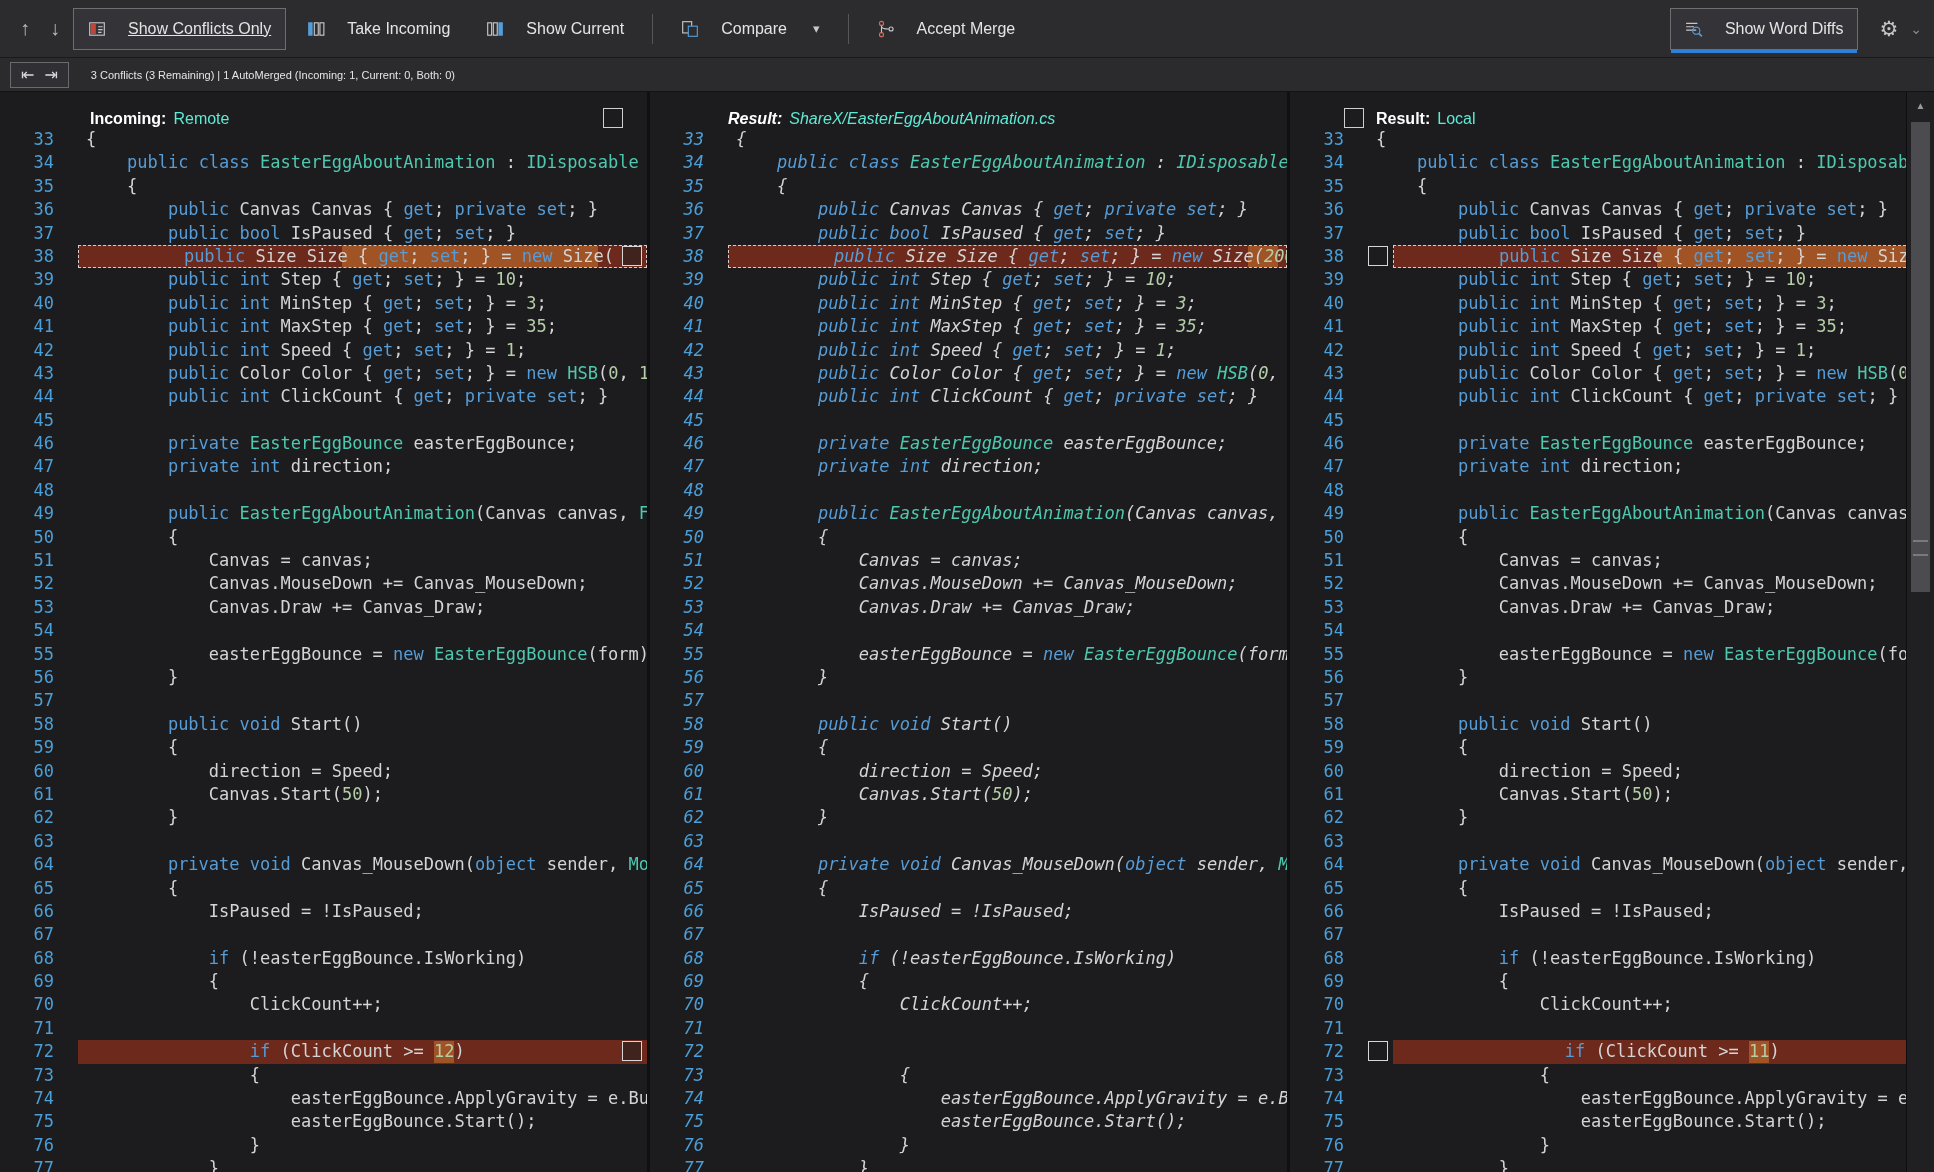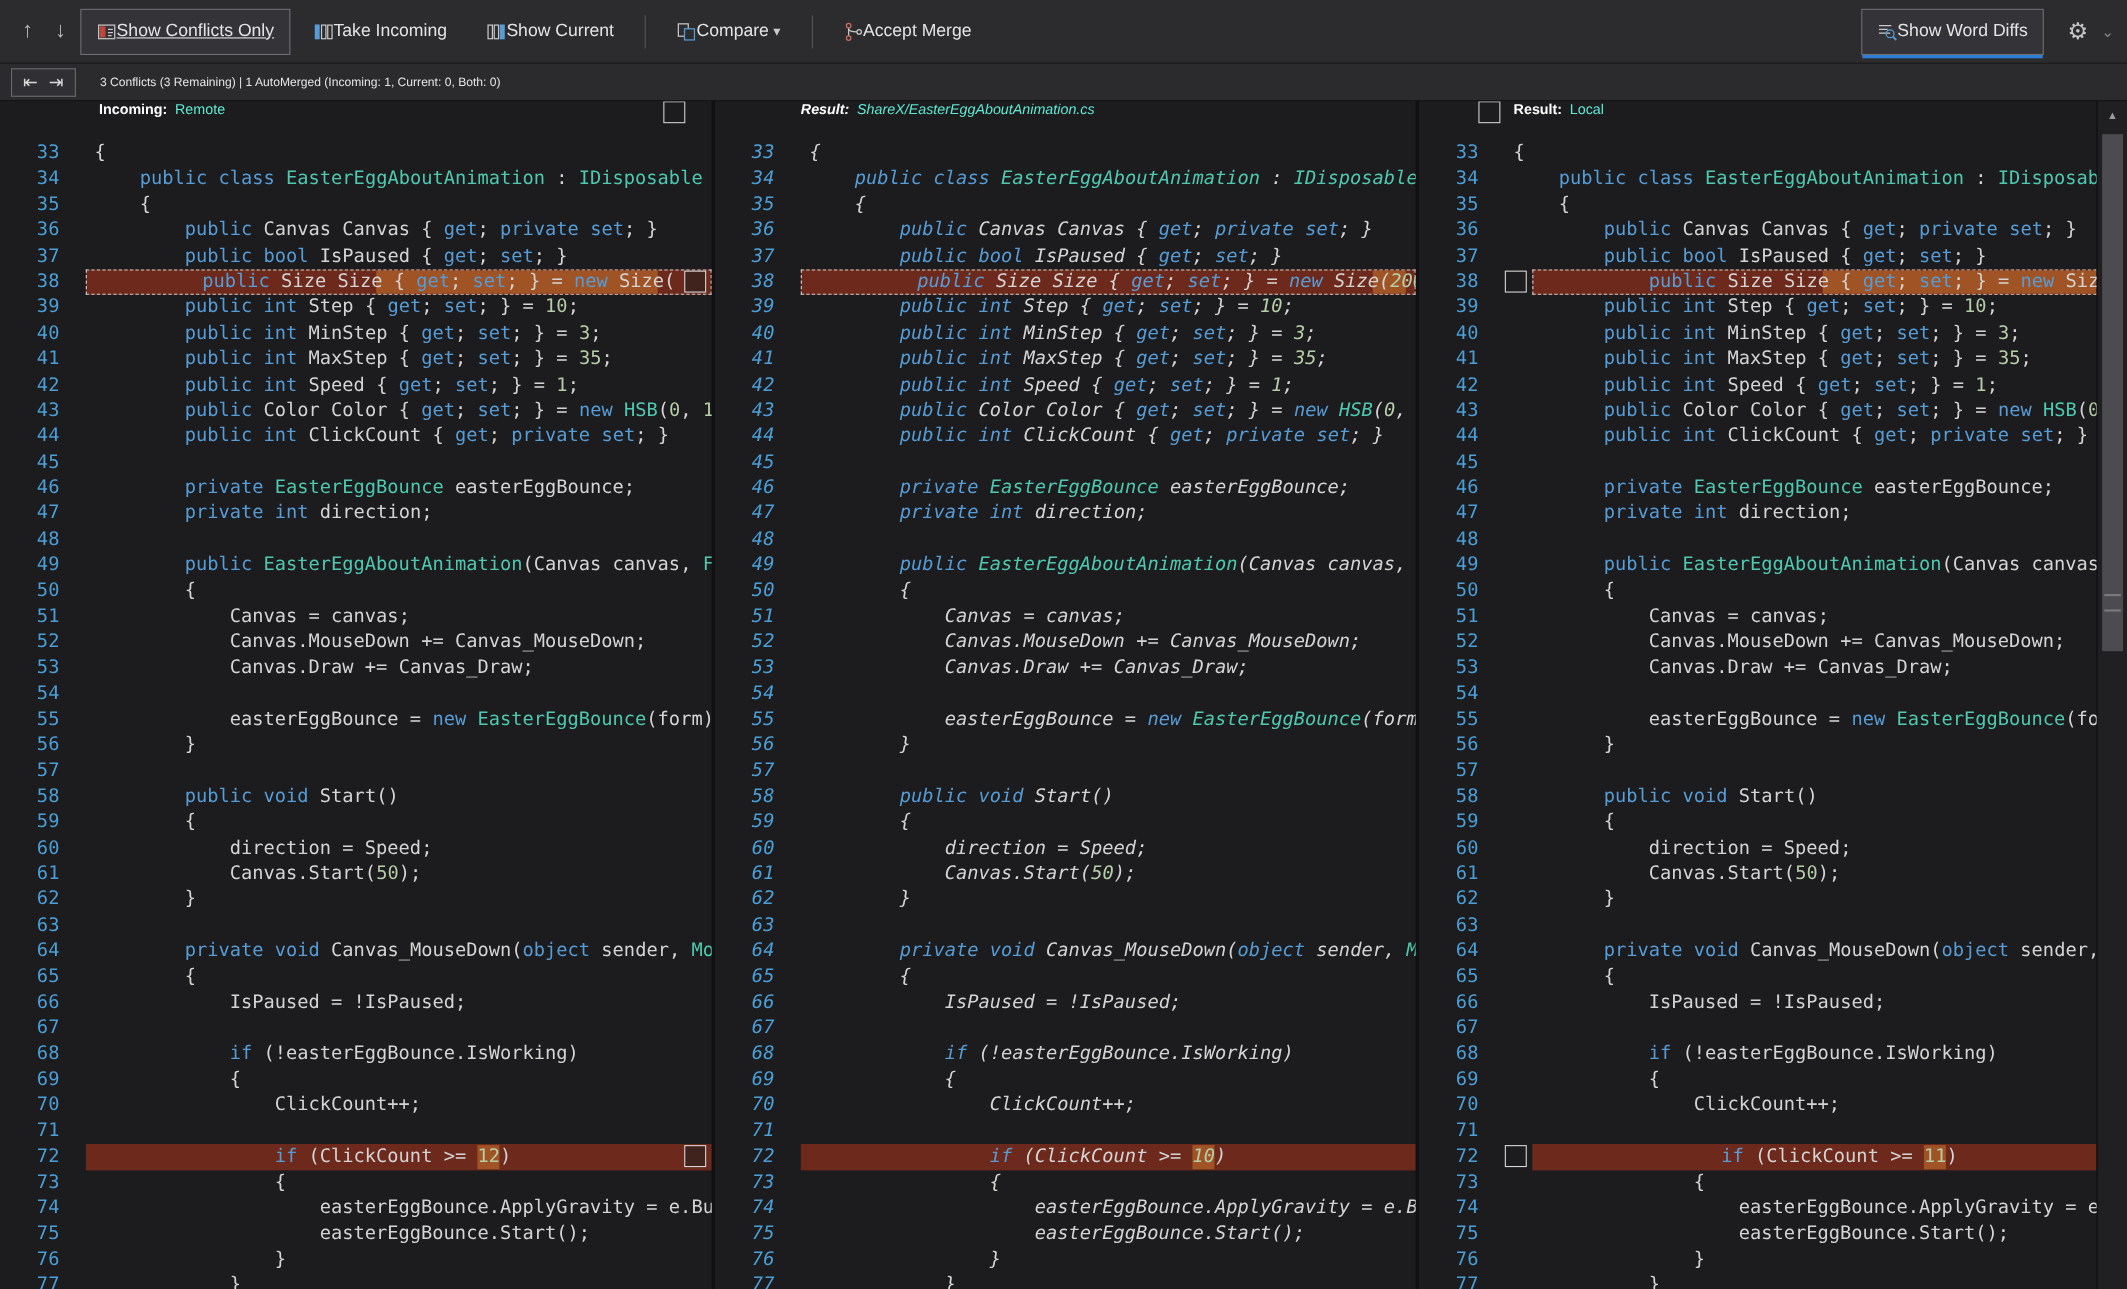--- a/index.html
+++ b/index.html
@@ -5,21 +5,21 @@
   * { box-sizing: border-box; margin: 0; padding: 0; }
   html,body { width:1934px; height:1172px; overflow:hidden; background:#1c1c1e;
               font-family:"Liberation Sans", sans-serif; }
   .app { width:1934px; height:1172px; display:flex; flex-direction:column; background:var(--editor-bg); }
 
   
   .toolbar { height:58px; flex:none; background:var(--toolbar-bg); display:flex; align-items:center;
              padding:0 10px; border-bottom:1px solid #1a1a1c; color:#dcdcdc; }
   .nav-arrow { width:30px; height:40px; display:flex; align-items:center; justify-content:center;
                font-size:20px; color:#b9b9b9; cursor:default; }
-  .tb-btn { display:flex; align-items:center; gap:0; height:42px; padding:0 14px; margin:0 3px;
+  .tb-btn { display:flex; align-items:center; gap:22px; height:42px; padding:0 14px; margin:0 3px;
             border:1px solid transparent; font-size:16px; color:#e4e4e4; background:transparent; cursor:default; }
   .tb-btn.toggled { border-color:#6e6e72; background:#333338; }
   .tb-btn.accent-under { box-shadow:0 4px 0 -1px var(--accent); }
   .tb-label.underlined { text-decoration:underline; }
   .tb-icon { display:flex; align-items:center; }
   .tb-sep { width:1px; height:30px; background:#55555a; margin:0 10px; flex:none; }
   .tb-chevron { font-size:13px; color:#c8c8c8; margin-left:4px; }
   .tb-right { margin-left:auto; display:flex; align-items:center; }
   .gear { font-size:21px; color:#c5c5c5; margin:0 12px 0 18px; }
   .overflow { font-size:14px; color:#8a8a8a; margin-right:2px; }
@@ -30,21 +30,21 @@
   .nav-box { display:flex; align-items:center; gap:10px; border:1px solid #6a6a6e; background:#303034;
              height:26px; padding:0 10px; color:#d8d8d8; font-size:16px; }
   .status-text { margin-left:22px; color:#e5e5e5; font-size:11px; }
 
   
   .merge-body { flex:1; display:flex; overflow:hidden; background:var(--editor-bg); }
   .pane { display:flex; flex-direction:column; overflow:hidden; border-right:3px solid #101013; }
   .pane-incoming { width:650px; flex:none; }
   .pane-result { width:640px; flex:none;font-style:italic; }
   .pane-current { flex:1; border-right:none; }
-  .pane-header { height:36px; flex:none; display:flex; align-items:flex-start; font-size:13px; color:#ffffff; }
+  .pane-header { height:36px; flex:none; display:flex; align-items:flex-end; font-size:16px; color:#ffffff; }
   .pane-incoming .pane-header { padding-left:90px; }
   .pane-result  .pane-header { padding-left:78px; }
   .pane-current .pane-header { padding-left:54px; }
   .ph-label { font-weight:bold; margin-right:7px; }
   .ph-value { color:#5eead4; white-space:nowrap; }
   .hdr-cb { width:20px; height:20px; border:1.5px solid #cfcfcf; flex:none; }
   .pane-incoming .hdr-cb { margin-left:auto; margin-right:24px; }
   .pane-current .hdr-cb { margin-right:12px; }
 
   .code-area { flex:1; overflow:hidden; font-family:"DejaVu Sans Mono", monospace; font-size:17px; }
@@ -257,21 +257,21 @@
           <div class="line"><span class="ln">62</span><span class="code-wrap"><span class="code-text">        }</span></span></div>
           <div class="line"><span class="ln">63</span><span class="code-wrap"><span class="code-text"></span></span></div>
           <div class="line"><span class="ln">64</span><span class="code-wrap"><span class="code-text">        <span class="kw">private</span> <span class="kw">void</span> <span>Canvas_MouseDown</span>(<span class="kw">object</span> <span>sender</span>, <span class="ty">MouseEventArgs</span> )</span></span></div>
           <div class="line"><span class="ln">65</span><span class="code-wrap"><span class="code-text">        {</span></span></div>
           <div class="line"><span class="ln">66</span><span class="code-wrap"><span class="code-text">            <span>IsPaused</span> = !<span>IsPaused</span>;</span></span></div>
           <div class="line"><span class="ln">67</span><span class="code-wrap"><span class="code-text"></span></span></div>
           <div class="line"><span class="ln">68</span><span class="code-wrap"><span class="code-text">            <span class="kw">if</span> (!<span>easterEggBounce</span>.<span>IsWorking</span>)</span></span></div>
           <div class="line"><span class="ln">69</span><span class="code-wrap"><span class="code-text">            {</span></span></div>
           <div class="line"><span class="ln">70</span><span class="code-wrap"><span class="code-text">                <span>ClickCount</span>++;</span></span></div>
           <div class="line"><span class="ln">71</span><span class="code-wrap"><span class="code-text"></span></span></div>
-          <div class="line"><span class="ln">72</span><span class="code-wrap conflict"><span class="wd" style="left: calc(34ch + 8px); width: 2ch;"></span><span class="code-text">                <span class="kw">if</span> (<span>ClickCount</span> &gt;= <span class="num">10</span>)</span></span></div>
+          <div class="line"><span class="ln">72</span></div>
           <div class="line"><span class="ln">73</span><span class="code-wrap"><span class="code-text">                {</span></span></div>
           <div class="line"><span class="ln">74</span><span class="code-wrap"><span class="code-text">                    <span>easterEggBounce</span>.<span>ApplyGravity</span> = <span>e</span>.<span>Button</span> == .;</span></span></div>
           <div class="line"><span class="ln">75</span><span class="code-wrap"><span class="code-text">                    <span>easterEggBounce</span>.<span>Start</span>();</span></span></div>
           <div class="line"><span class="ln">76</span><span class="code-wrap"><span class="code-text">                }</span></span></div>
           <div class="line"><span class="ln">77</span><span class="code-wrap"><span class="code-text">            }</span></span></div>
         </div>
     </div>
 
     <div class="pane pane-current">
       <div class="pane-header">

